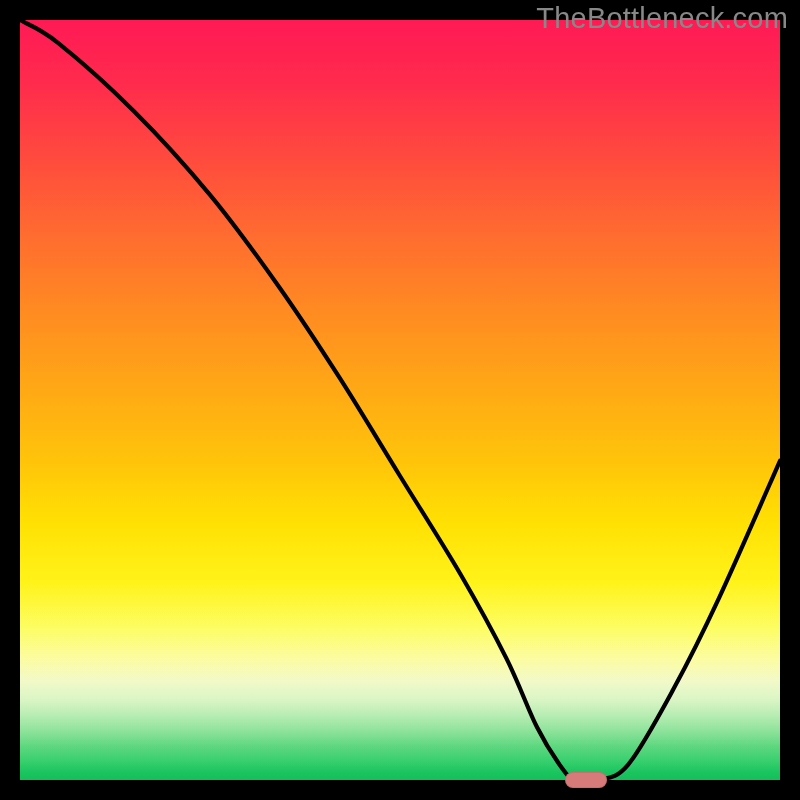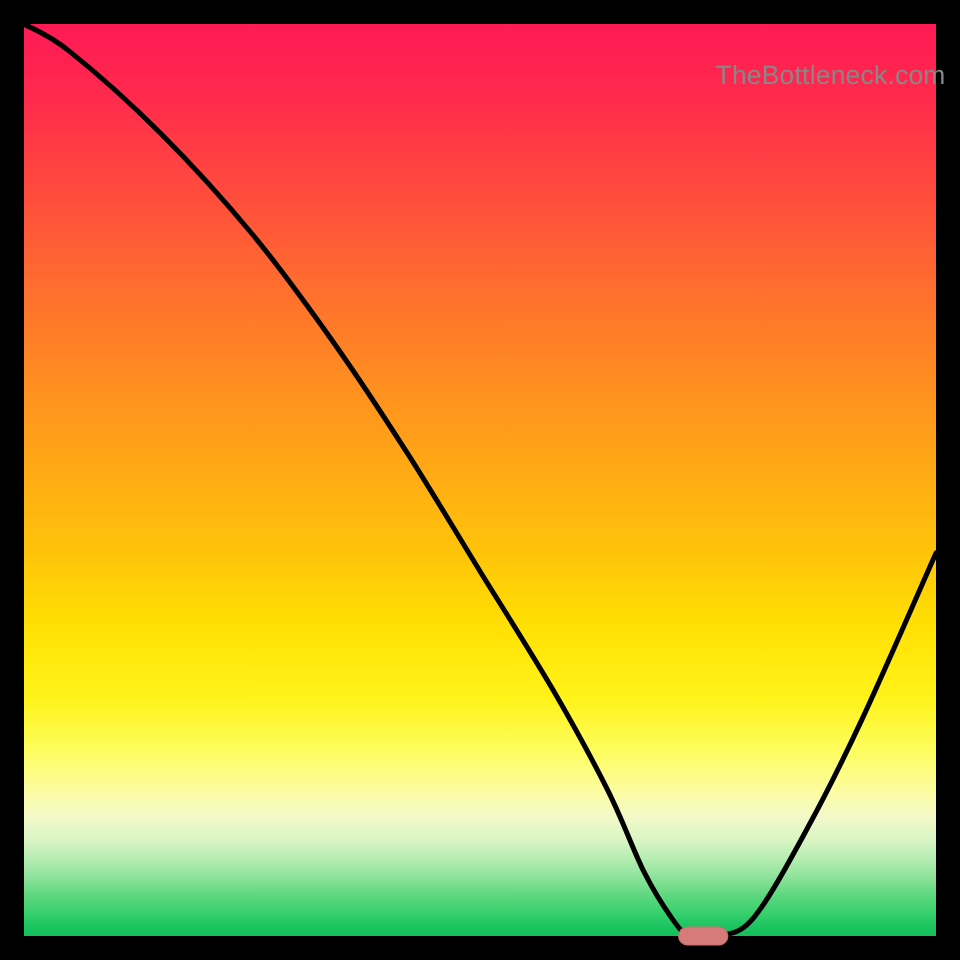--- a/index.html
+++ b/index.html
@@ -45,25 +45,24 @@
       #37d06e 97.5%,
       #1ac45f 99%,
       #14c059 100%
     );
   }
   .watermark {
     position: absolute;
     top: 2px;
     right: 12px;
     color: #888;
-    font-size: 22px;
+    font-size: 29px;
     font-weight: 500;
     letter-spacing: 0.2px;
     user-select: none;
-    margin-top: 48px;
   }
   svg.curve {
     position: absolute;
     left: 0;
     top: 0;
     width: 760px;
     height: 760px;
     overflow: visible;
   }
   .marker {

